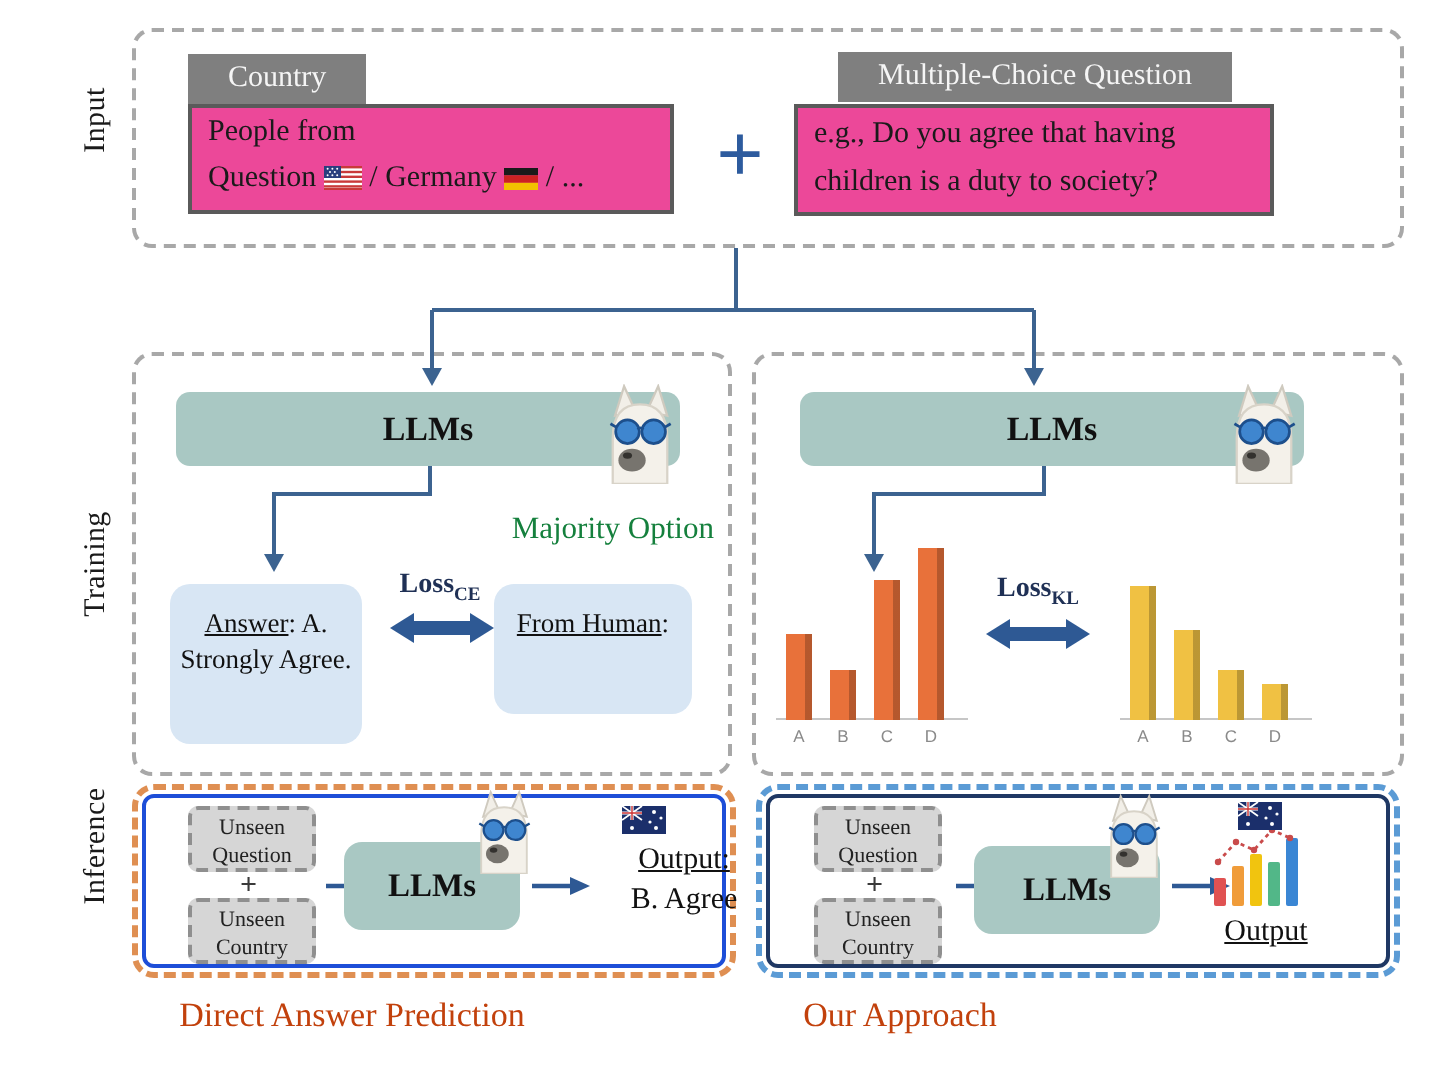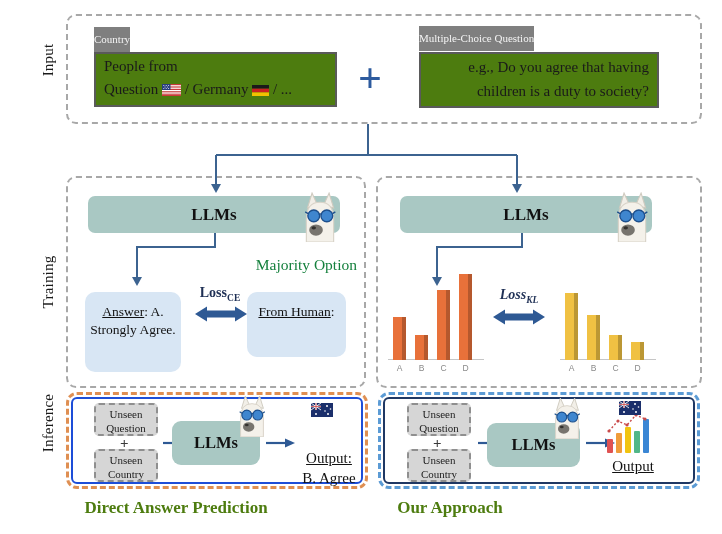--- a/index.html
+++ b/index.html
@@ -8,25 +8,25 @@
     position:relative; width:722px; height:534px; background:#ffffff;
     font-family:"Liberation Serif", serif; color:#1a1a1a; overflow:hidden;
   }
   .abs { position:absolute; }
   .vlabel {
     position:absolute; width:80px; height:20px; text-align:center;
     transform:rotate(-90deg); font-size:15px; color:#1a1a1a; letter-spacing:.2px;
   }
   .dashed-box { position:absolute; border:2px dashed #a8a8a8; border-radius:10px; background:#fff; }
   .tab {
-    position:absolute; background:#7f7f7f; color:#f5f5f5; font-size:11px;
-    padding:2px 0; line-height:21px; white-space:nowrap;
+    position:absolute; background:#7f7f7f; color:#f5f5f5; font-size:15px;
+    padding:2px 20px; line-height:21px; white-space:nowrap;
   }
   .white-box {
-    position:absolute; background:#4d7c0f; border:2px solid #5a5a5a; font-size:15px;
+    position:absolute; background:#ec4899; border:2px solid #5a5a5a; font-size:15px;
     line-height:1.55; padding:1px 8px;
   }
   .plus-big { position:absolute; color:#2d5b9e; font-size:42px; font-weight:bold; line-height:1; }
   .llm-bar {
     position:absolute; background:#a9c8c3; border-radius:7px;
     display:flex; align-items:center; justify-content:center;
     font-size:17px; font-weight:bold; color:#111;
   }
   .heading-blue { position:absolute; color:#15803d; font-size:15.5px; }
   .loss { position:absolute; text-align:center; font-size:14px; font-weight:bold; color:#1f3055; }
@@ -53,21 +53,21 @@
     position:absolute; background:#d6d6d6; border:2px dashed #8f8f8f; border-radius:5px;
     font-size:11px; line-height:1.25; text-align:center; padding-top:3px; color:#222;
   }
   .plus-small { position:absolute; font-size:15px; font-weight:bold; color:#3a3a3a; line-height:1; }
   .llm-small {
     position:absolute; background:#a9c8c3; border-radius:9px;
     display:flex; align-items:center; justify-content:center;
     font-size:16.5px; font-weight:bold; color:#111;
   }
   .out-text { position:absolute; text-align:center; font-size:15px; line-height:1.3; color:#111; }
-  .caption { position:absolute; text-align:center; font-size:17px; font-weight:bold; color:#4d7c0f; }
+  .caption { position:absolute; text-align:center; font-size:17px; font-weight:normal; color:#c2410c; }
   .llama { position:absolute; z-index:3; }
   svg { display:block; }
   .overlay { position:absolute; left:0; top:0; pointer-events:none; z-index:1; }
 </style>
 </head>
 <body>
 
 <div id="figure">
 
   <svg class="overlay" width="722" height="534">
@@ -126,21 +126,21 @@
           <rect y="3.7" width="17" height="3.7" fill="#cc2222"></rect>
           <rect y="7.4" width="17" height="3.6" fill="#f2c200"></rect>
         </svg>
       <span>/ ...</span>
     </div>
   </div>
 
   <div class="plus-big" style="left:358px; top:57px;">+</div>
 
   <div class="tab" style="left:419px; top:26px;">Multiple-Choice Question</div>
-  <div class="white-box" style="left:419px; top:52px; width:240px; height:56px; text-align:right; line-height:1.6;">e.g., Do you agree that having children is a duty to society?</div>
+  <div class="white-box" style="left:397px; top:52px; width:240px; height:56px; text-align:left; line-height:1.6;">e.g., Do you agree that having children is a duty to society?</div>
 
   <div class="dashed-box" style="left:66px; top:176px; width:300px; height:212px;"></div>
   <div class="llm-bar" style="left:88px; top:196px; width:252px; height:37px; z-index:2;">LLMs</div>
   <svg class="llama" style="left:297px; top:192px;" width="46" height="50" viewBox="0 0 40 44">
     <polygon points="9,14 13,1 18,12" fill="#f2efe8" stroke="#cfcabf" stroke-width="1"></polygon>
     <polygon points="23,12 28,1 32,14" fill="#f2efe8" stroke="#cfcabf" stroke-width="1"></polygon>
     <path d="M8 24 Q8 9 20 9 Q32 9 32 24 L32 44 L8 44 Z" fill="#f4f1ea" stroke="#d8d3c8" stroke-width="1"></path>
     <circle cx="14.5" cy="21" r="5.2" fill="#3f86cf" stroke="#1d4f8c" stroke-width="1.2"></circle>
     <circle cx="26" cy="21" r="5.2" fill="#3f86cf" stroke="#1d4f8c" stroke-width="1.2"></circle>
     <path d="M19 20 Q20 18.5 21.5 20 M9.5 19 L7 17.5 M31 19 L33.5 17.5" stroke="#1d4f8c" stroke-width="1.2" fill="none"></path>
@@ -194,21 +194,21 @@
       <div class="bar-col">
         <div class="bar" style="height: 70px; background: rgb(232, 113, 58);"></div>
         <div class="bar-label">C</div>
       </div>
       <div class="bar-col">
         <div class="bar" style="height: 86px; background: rgb(232, 113, 58);"></div>
         <div class="bar-label">D</div>
       </div>
     </div>
 
-  <div class="loss" style="left:487px; top:287px; width:64px;font-style:italic;">
+  <div class="loss" style="left:487px; top:287px; width:64px;">
     <span>Loss</span><sub>KL</sub>
   </div>
   <svg class="abs" style="left:492px; top:306px;" width="54" height="22" viewBox="0 0 54 22">
     <g fill="#2e5994">
         <polygon points="1,11 13,3.5 13,18.5"></polygon>
         <rect x="12" y="7.5" width="30" height="7"></rect>
         <polygon points="53,11 41,3.5 41,18.5"></polygon>
       </g>
   </svg>
 
@@ -263,21 +263,21 @@
         <path d="M5 0 V7 M0 3.5 H10" stroke="#fff" stroke-width="1.6" fill="none"></path>
         <path d="M5 0 V7 M0 3.5 H10" stroke="#c33" stroke-width=".7" fill="none"></path>
         <g fill="#fff">
             <circle cx="16" cy="3" r="1"></circle>
             <circle cx="19.5" cy="6" r=".8"></circle>
             <circle cx="14" cy="8" r=".8"></circle>
             <circle cx="17" cy="11" r="1"></circle>
             <circle cx="5" cy="11" r="1"></circle>
           </g>
       </svg>
-      <div class="out-text" style="left:221px; top:22px; width:70px;margin-top:28px;">
+      <div class="out-text" style="left:234px; top:22px; width:70px;">
         <div class="u">Output:</div>
         <div>B. Agree</div>
       </div>
     </div>
   </div>
 
   <div class="inf-outer blue" style="left:378px; top:392px; width:322px; height:97px;">
     <div class="inf-inner">
       <div class="unseen" style="left:22px; top:4px; width:64px; height:33px;">Unseen Question</div>
       <div class="plus-small" style="left:48px; top:37px;">+</div>

